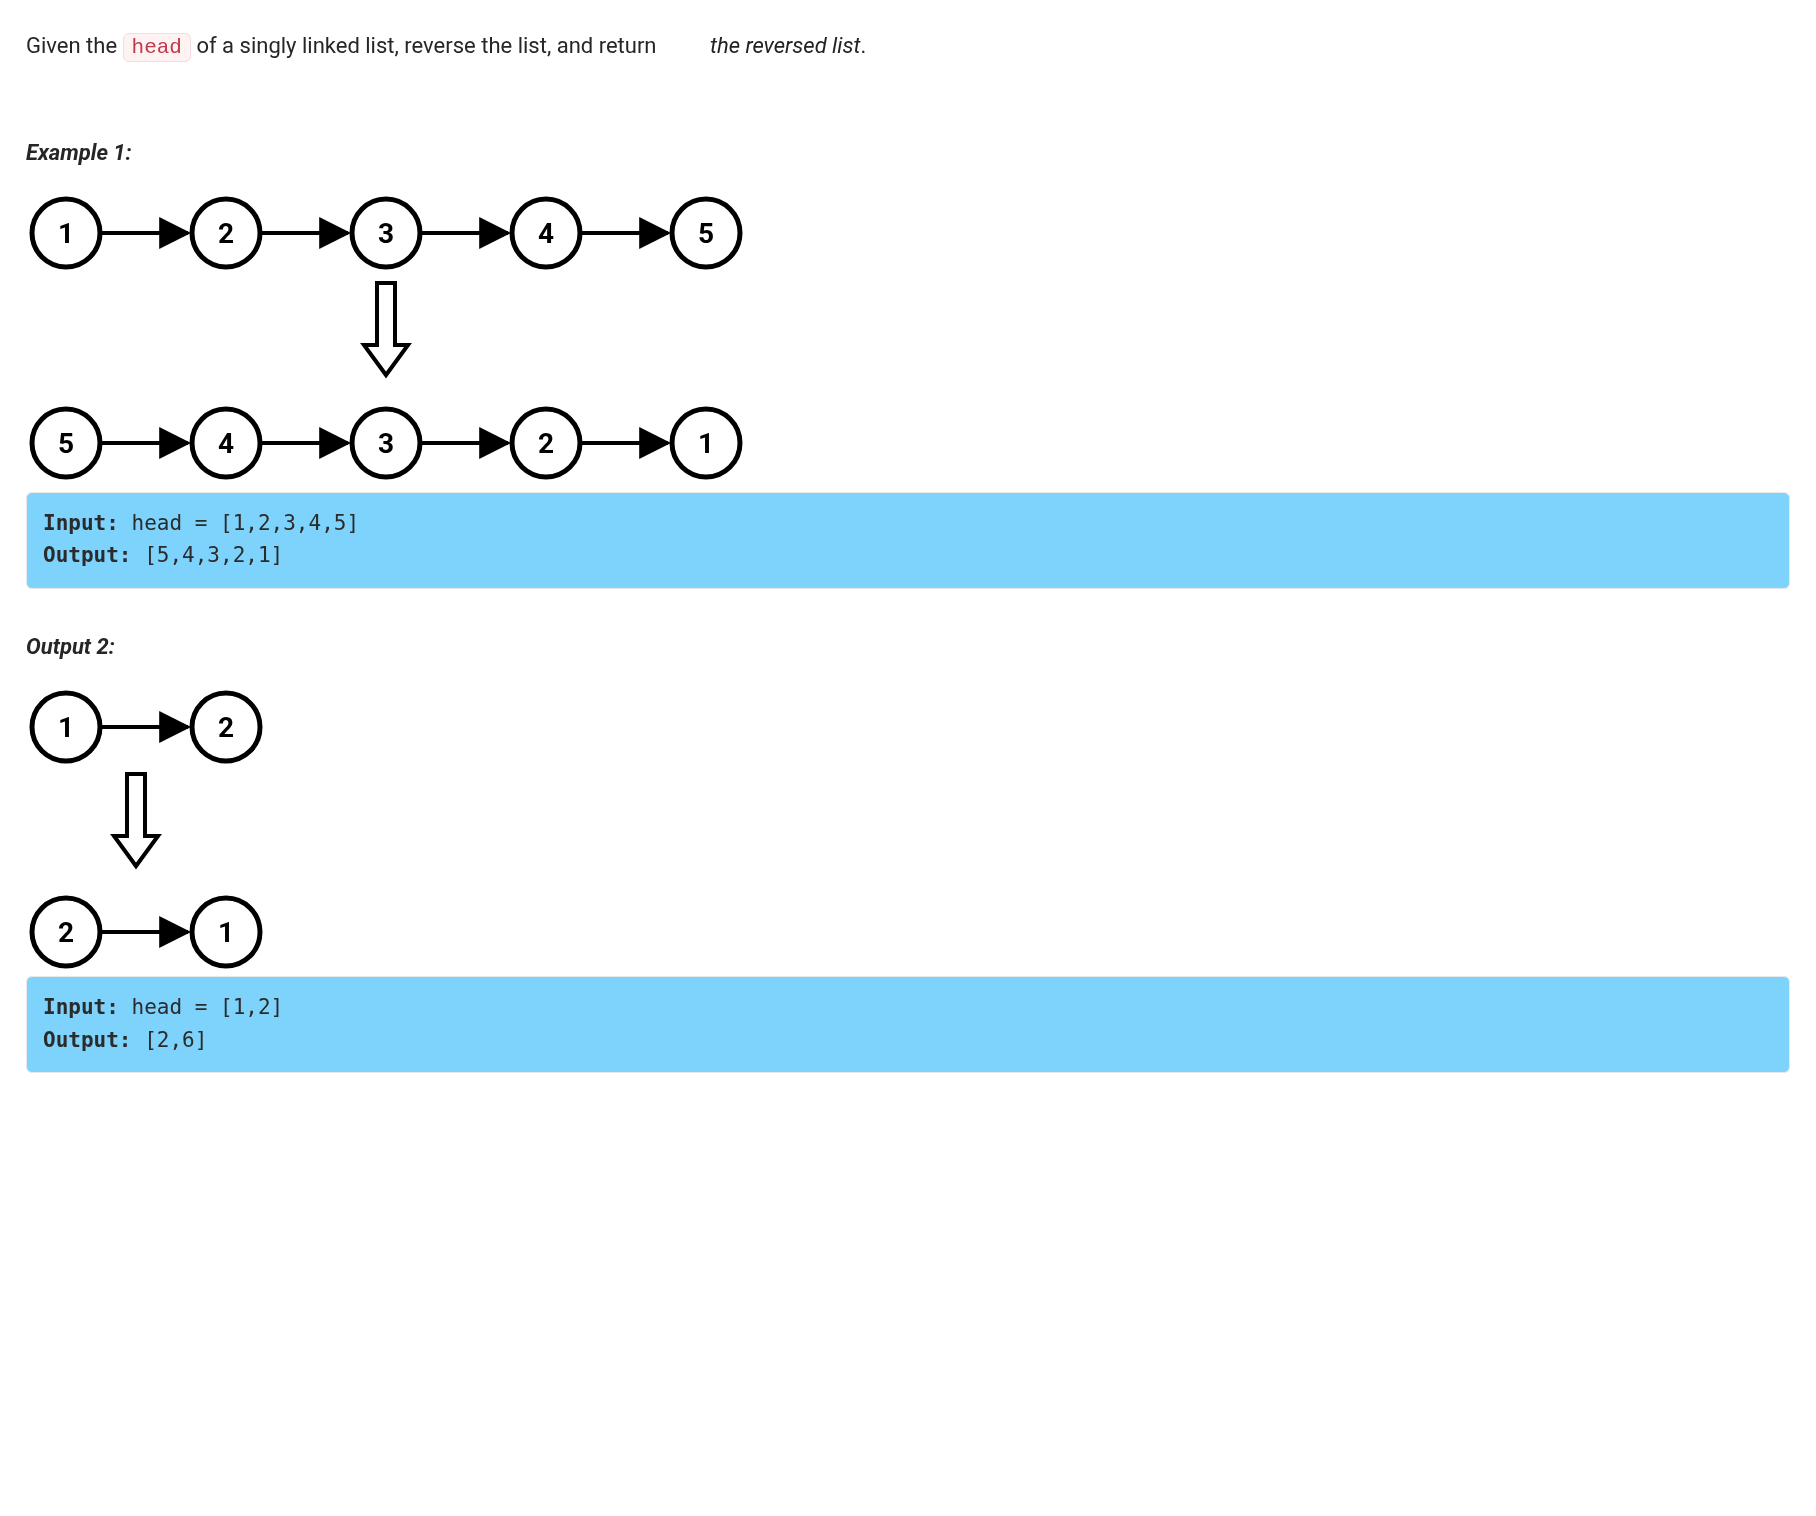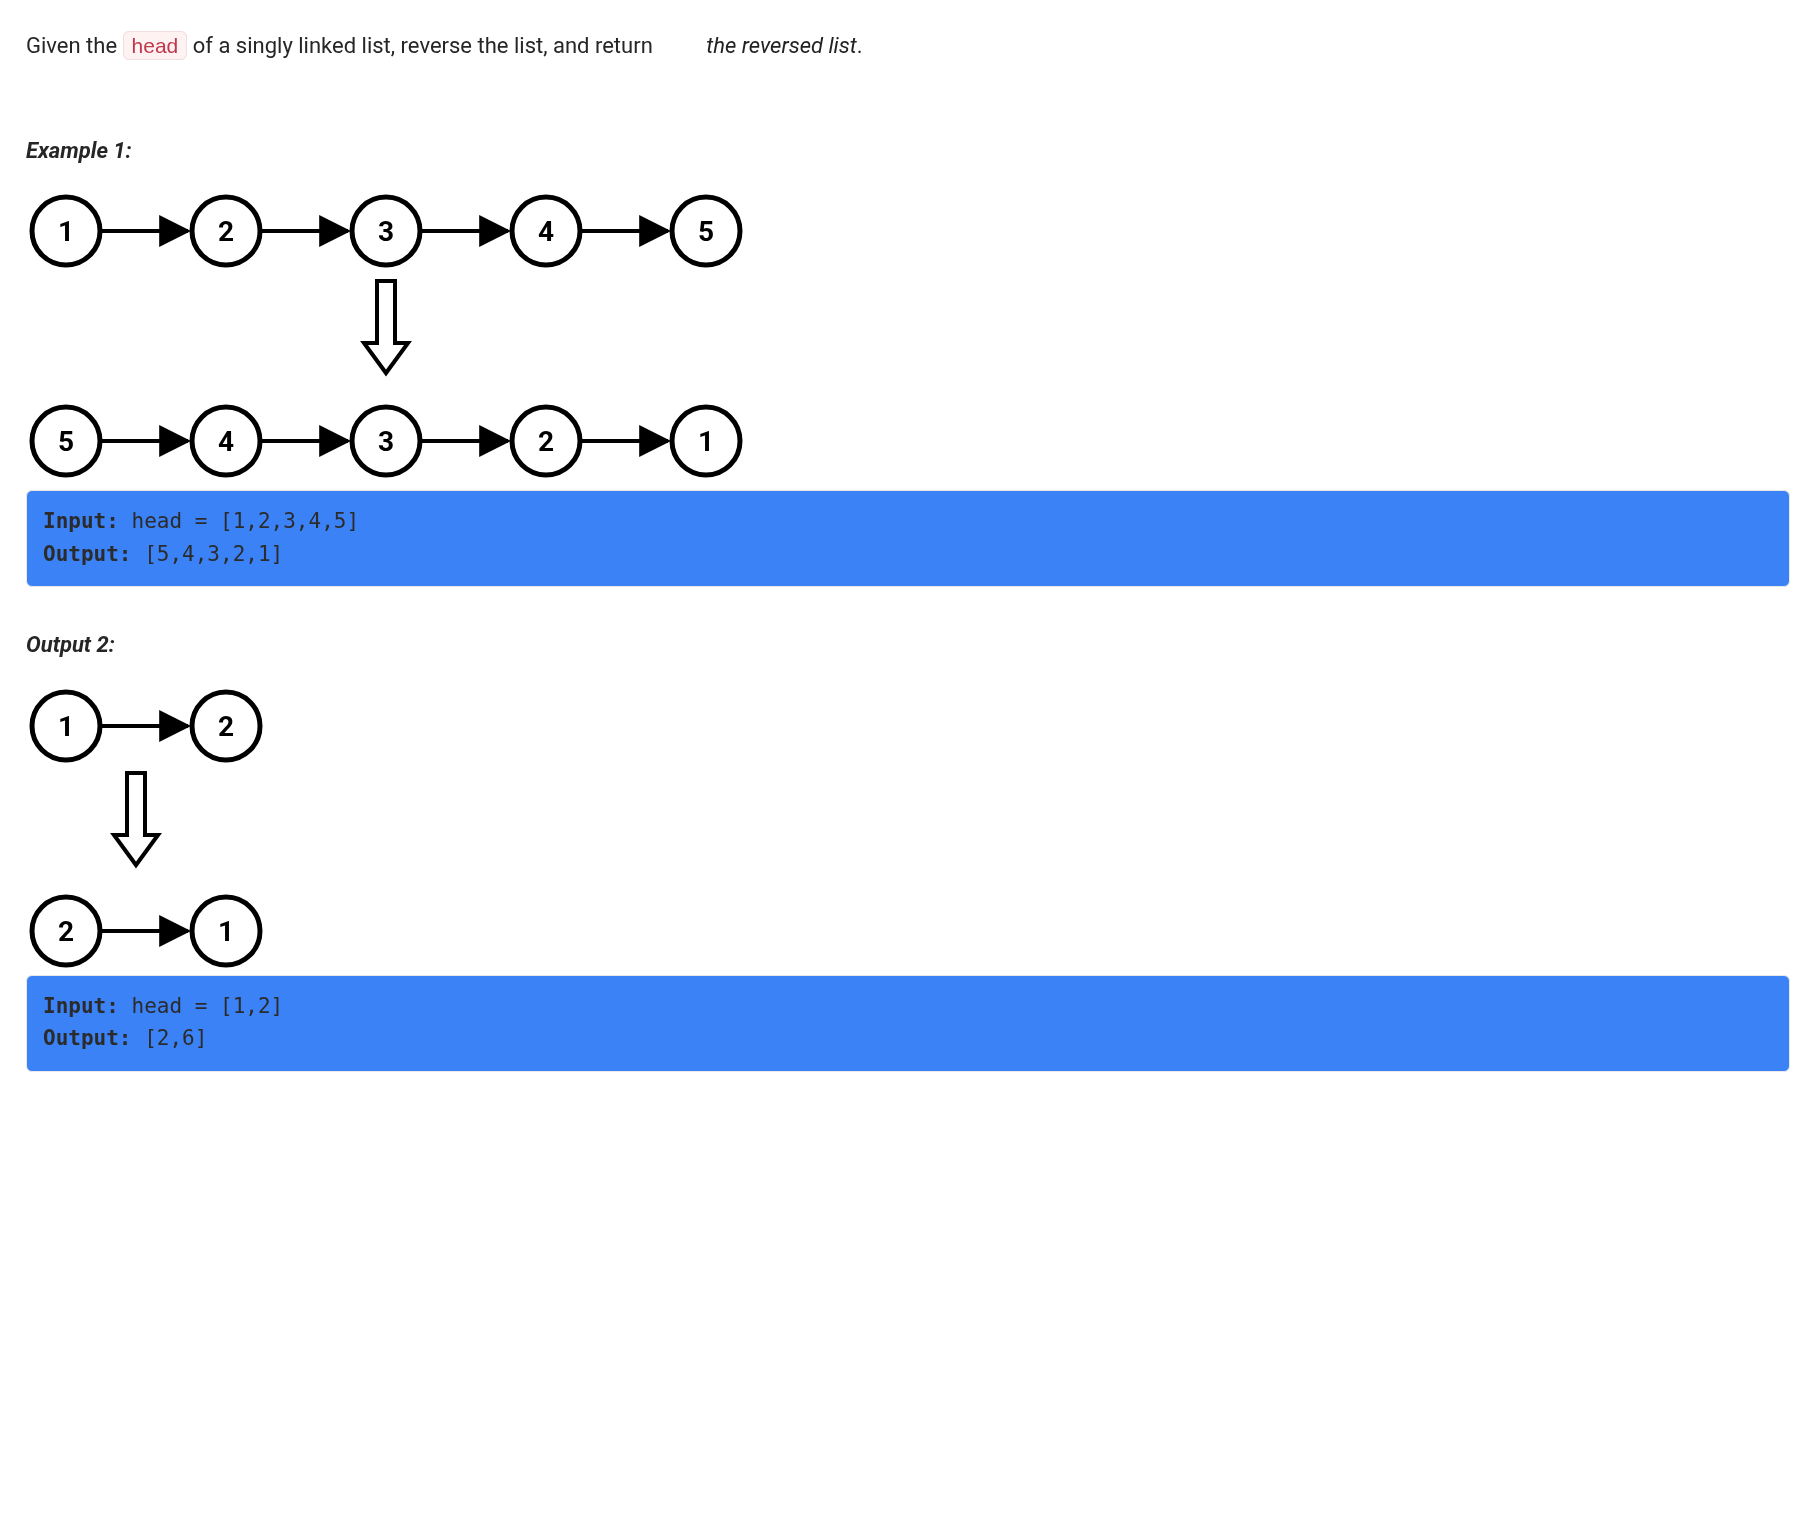--- a/index.html
+++ b/index.html
@@ -7,38 +7,38 @@
     font-family:-apple-system,BlinkMacSystemFont,"Segoe UI",Roboto,Helvetica,Arial,sans-serif;
     color:#262626;
     font-size:22px;
     line-height:1.6;
     padding:28px 26px;
     width:1816px;
     box-sizing:border-box;
   }
   .intro{margin:0 0 70px 0;}
   .code-chip{
-    font-family:Liberation Sans, sans-serif;
+    font-family:Liberation Mono, monospace;
     background:#fff2f2;
     color:#c0394b;
     border:1px solid #f1dede;
     border-radius:6px;
     padding:2px 8px;
     font-size:21px;
   }
   em.italic{font-style:italic;color:#222;margin-left:48px;}
   .example-heading{
     font-weight:700;
     font-size:22px;
     margin:0 0 18px 0;
     font-style:italic;
   }
   .diagram{margin:0 0 -6px 0;}
   .codeblock{
-    background:#3b82f6;
+    background:#7dd3fc;
     border:1px solid #e8e8e8;
     border-radius:6px;
     padding:14px 16px 16px 16px;
     font-family:ui-monospace,SFMono-Regular,Menlo,Consolas,monospace;
     font-size:21px;
     line-height:1.55;
     color:#2b2b2b;
     margin-bottom:40px;
   }
   .codeblock b{font-weight:700;}

